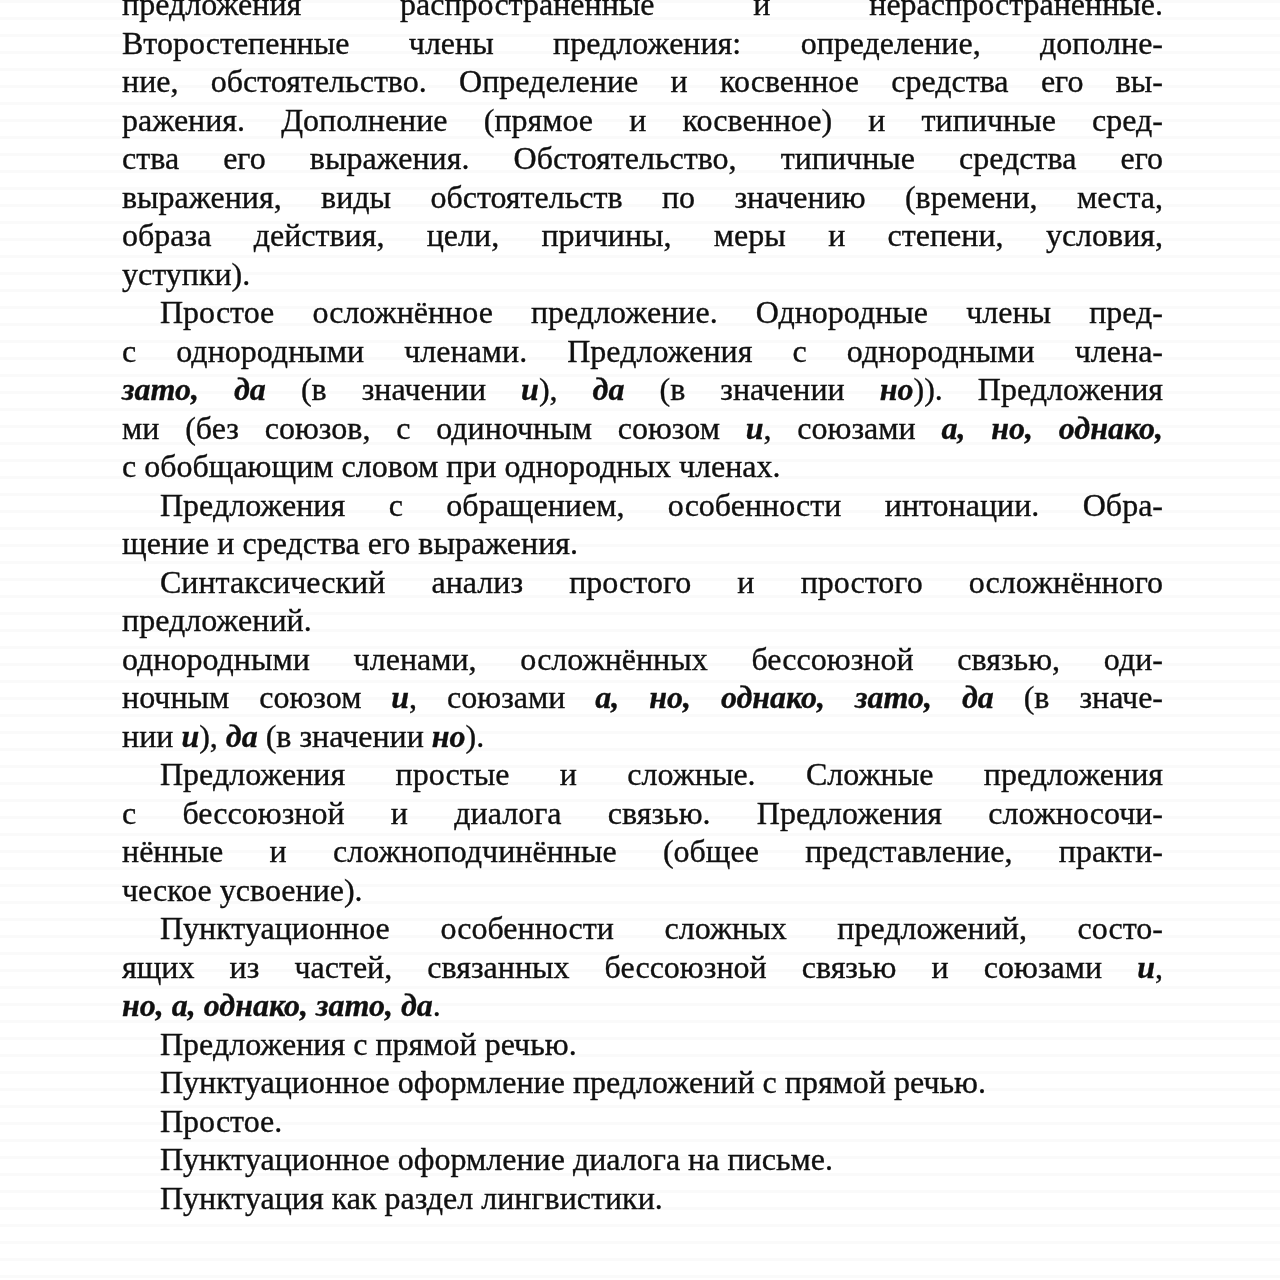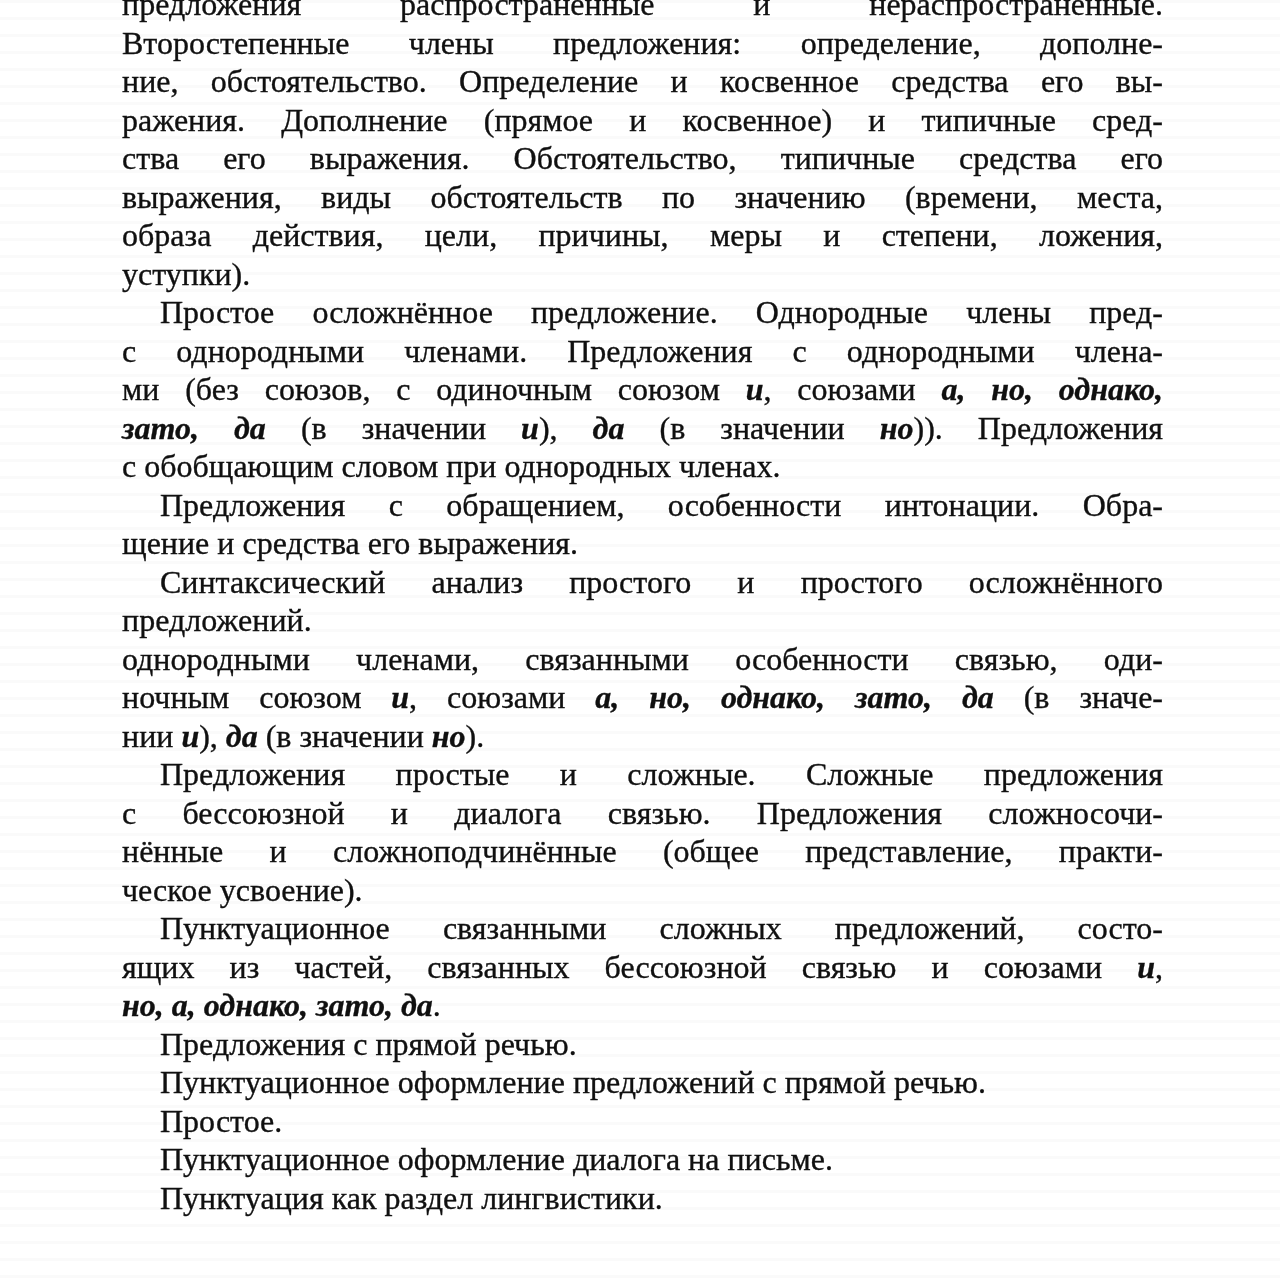--- a/index.html
+++ b/index.html
@@ -51,51 +51,51 @@
 
 <div class="page">
   <div class="text-column">
       <div class="para">
         <div class="line just"><span>предложения распространённые и нераспространённые.</span></div>
         <div class="line just"><span>Второстепенные члены предложения: определение, дополне-</span></div>
         <div class="line just"><span>ние, обстоятельство. Определение и косвенное средства его вы-</span></div>
         <div class="line just"><span>ражения. Дополнение (прямое и косвенное) и типичные сред-</span></div>
         <div class="line just"><span>ства его выражения. Обстоятельство, типичные средства его</span></div>
         <div class="line just"><span>выражения, виды обстоятельств по значению (времени, места,</span></div>
-        <div class="line just"><span>образа действия, цели, причины, меры и степени, ложения,</span></div>
+        <div class="line just"><span>образа действия, цели, причины, меры и степени, условия,</span></div>
         <div class="line"><span>уступки).</span></div>
       </div>
       <div class="para">
         <div class="line just indent"><span>Простое осложнённое предложение. Однородные члены пред-</span></div>
         <div class="line just"><span>с однородными членами. Предложения с однородными члена-</span></div>
+        <div class="line just"><span class="em">зато, да</span><span> (в значении </span><span class="em">и</span><span>), </span><span class="em">да</span><span> (в значении </span><span class="em">но</span><span>)). Предложения</span></div>
         <div class="line just"><span>ми (без союзов, с одиночным союзом </span><span class="em">и</span><span>, союзами </span><span class="em">а, но, однако,</span></div>
-        <div class="line just"><span class="em">зато, да</span><span> (в значении </span><span class="em">и</span><span>), </span><span class="em">да</span><span> (в значении </span><span class="em">но</span><span>)). Предложения</span></div>
         <div class="line"><span>с обобщающим словом при однородных членах.</span></div>
       </div>
       <div class="para">
         <div class="line just indent"><span>Предложения с обращением, особенности интонации. Обра-</span></div>
         <div class="line"><span>щение и средства его выражения.</span></div>
       </div>
       <div class="para">
         <div class="line just indent"><span>Синтаксический анализ простого и простого осложнённого</span></div>
         <div class="line"><span>предложений.</span></div>
       </div>
       <div class="para">
-        <div class="line just"><span>однородными членами, связанными особенности связью, оди-</span></div>
+        <div class="line just"><span>однородными членами, осложнённых бессоюзной связью, оди-</span></div>
         <div class="line just"><span>ночным союзом </span><span class="em">и</span><span>, союзами </span><span class="em">а, но, однако, зато, да</span><span> (в значе-</span></div>
         <div class="line"><span>нии </span><span class="em">и</span><span>), </span><span class="em">да</span><span> (в значении </span><span class="em">но</span><span>).</span></div>
       </div>
       <div class="para">
         <div class="line just indent"><span>Предложения простые и сложные. Сложные предложения</span></div>
         <div class="line just"><span>с бессоюзной и диалога связью. Предложения сложносочи-</span></div>
         <div class="line just"><span>нённые и сложноподчинённые (общее представление, практи-</span></div>
         <div class="line"><span>ческое усвоение).</span></div>
       </div>
       <div class="para">
-        <div class="line just indent"><span>Пунктуационное связанными сложных предложений, состо-</span></div>
+        <div class="line just indent"><span>Пунктуационное особенности сложных предложений, состо-</span></div>
         <div class="line just"><span>ящих из частей, связанных бессоюзной связью и союзами </span><span class="em">и</span><span>,</span></div>
         <div class="line"><span class="em">но, а, однако, зато, да</span><span>.</span></div>
       </div>
       <div class="para">
         <div class="line indent"><span>Предложения с прямой речью.</span></div>
       </div>
       <div class="para">
         <div class="line indent"><span>Пунктуационное оформление предложений с прямой речью.</span></div>
       </div>
       <div class="para">

